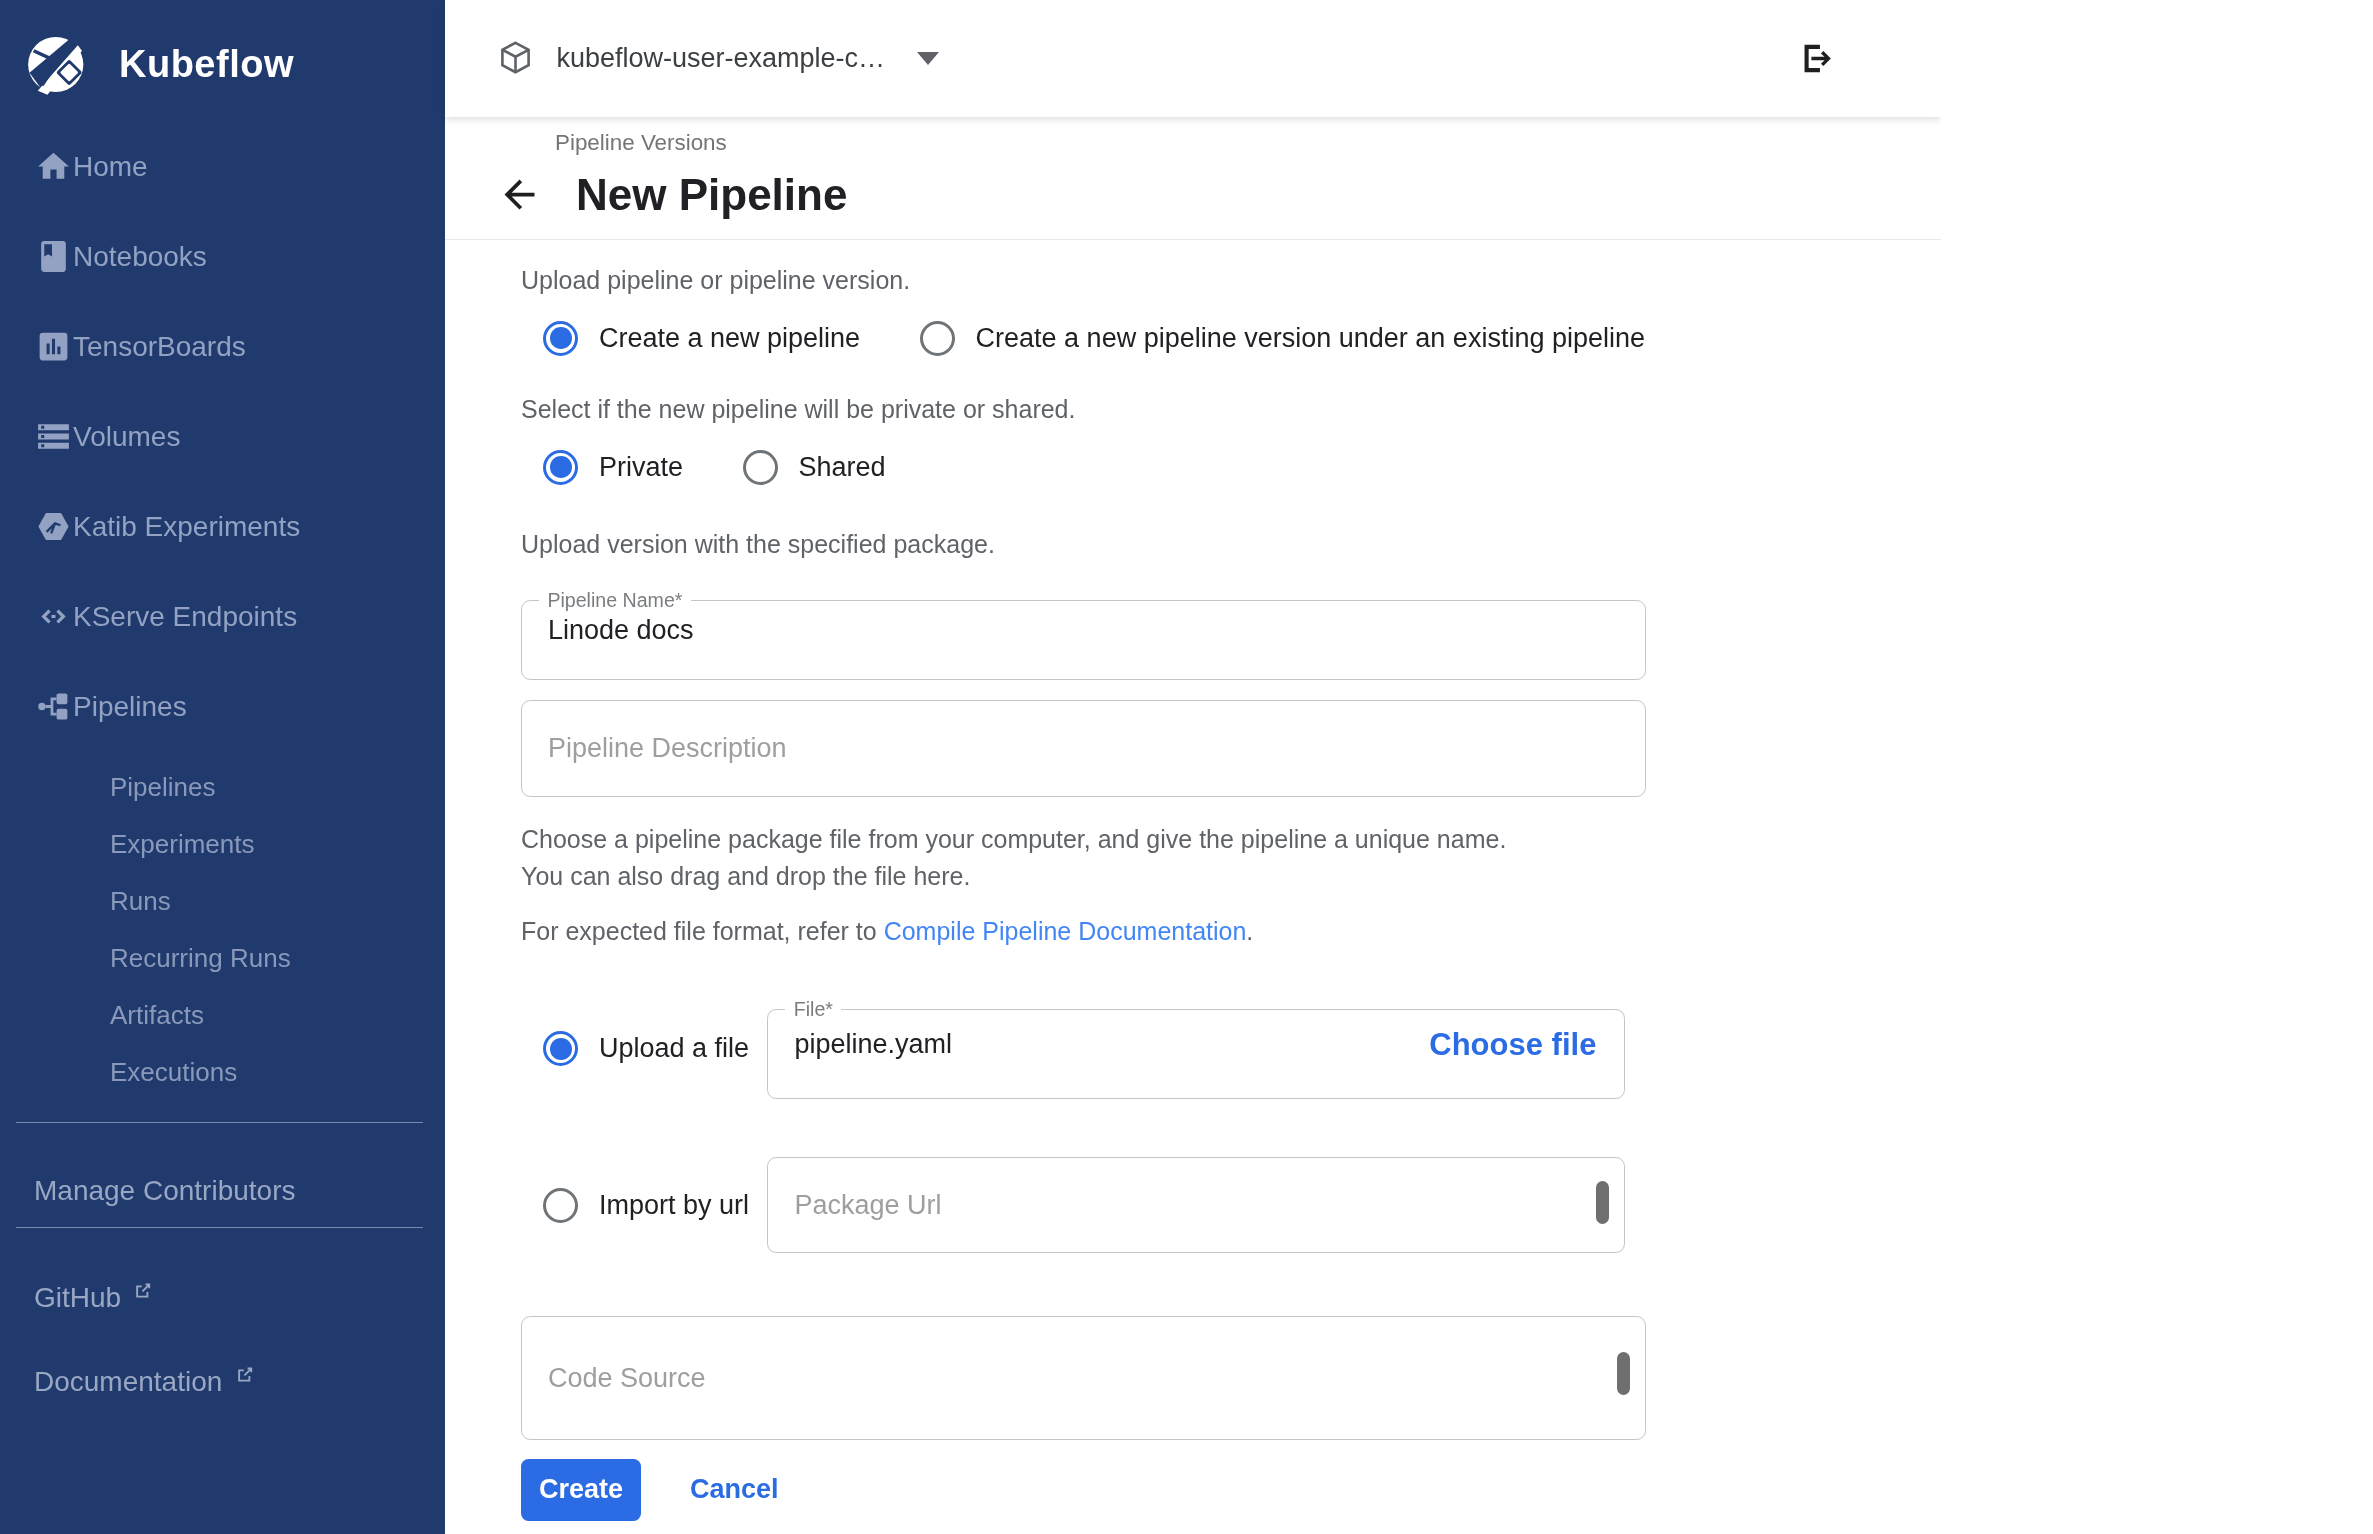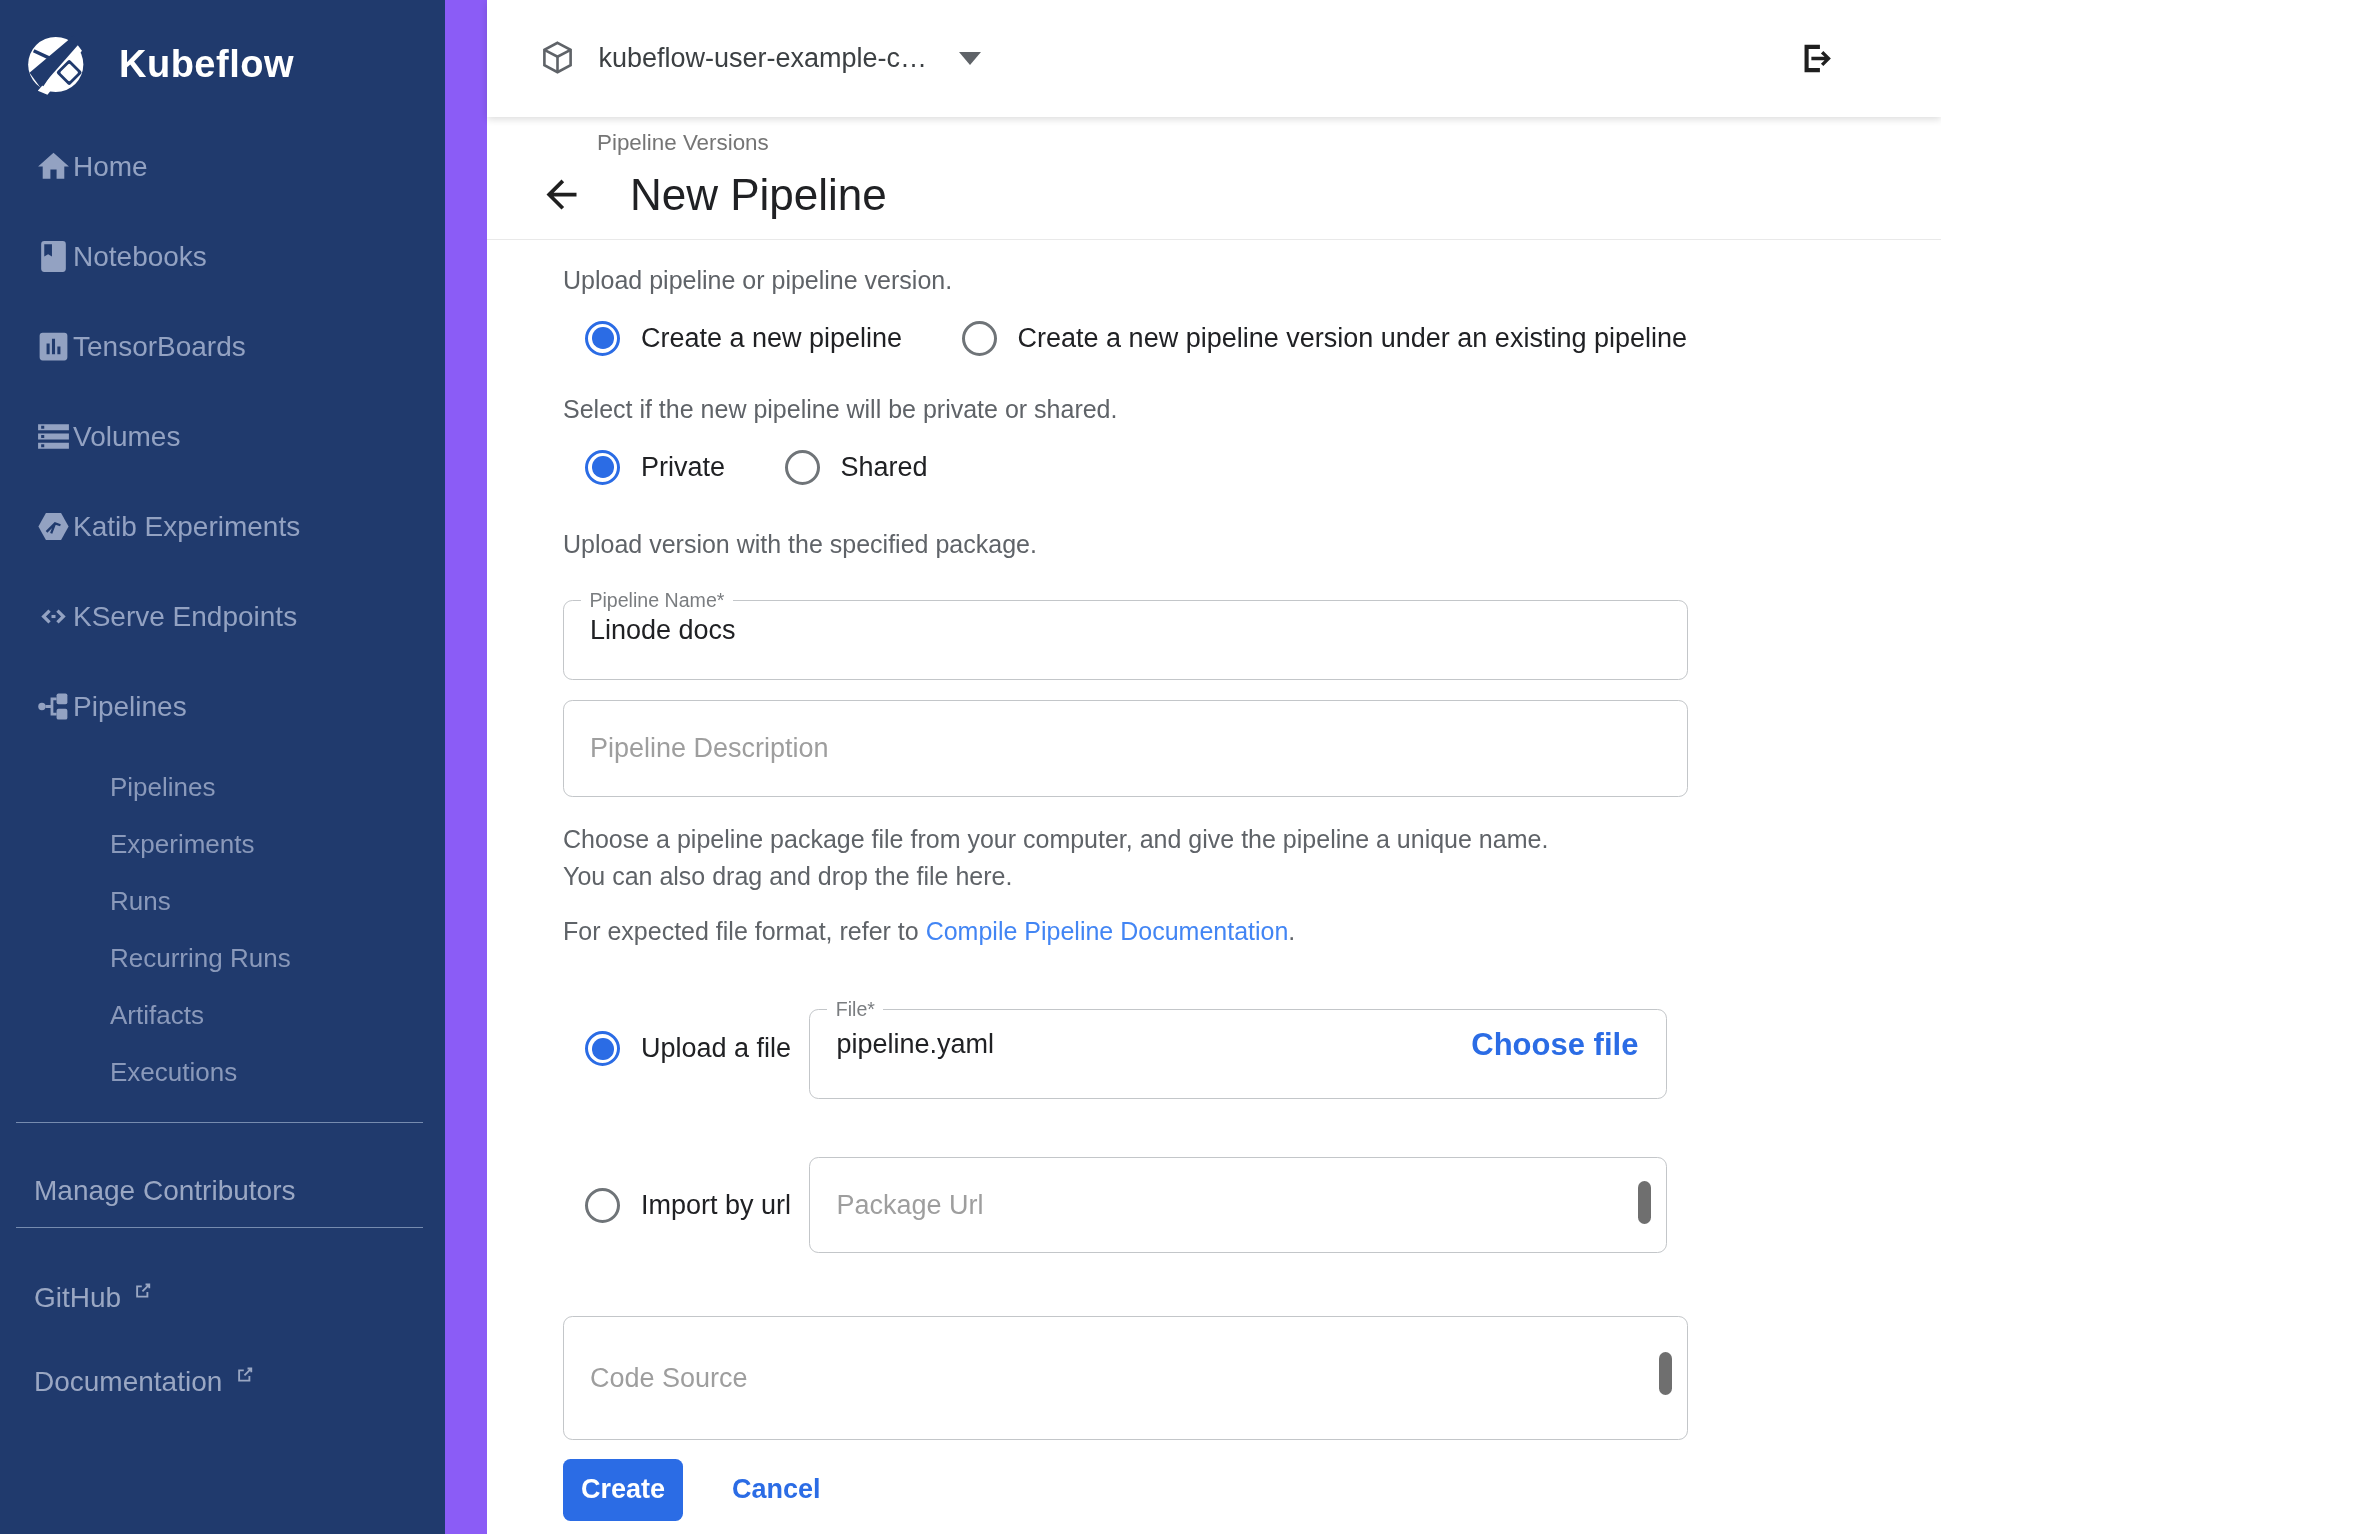--- a/index.html
+++ b/index.html
@@ -20,21 +20,21 @@
   .subnav li { height:57px; display:flex; align-items:center; padding-left:110px; font-size:26px; color:#8a99ba; cursor:pointer; }
   .sb-divider { border:none; border-top:1.9px solid rgba(190,205,230,0.55); margin:20.5px 22.4px 0 16px; }
   .sb-link { padding-left:34px; font-size:28px; color:#9aa7c3; cursor:pointer; display:flex; align-items:center; }
   .sb-link .ext { margin-left:11.2px; transform:translateY(-5.6px); }
   .ext svg { width:22.4px; height:22.4px; fill:#9aa7c3; }
   .manage { margin-top:52px; }
   .github { margin-top:54px; }
   .docs { margin-top:52px; }
 
   
-  .main { flex:1; display:flex; flex-direction:column; min-width:0; background:#8b5cf6;padding-left:42px; }
+  .main { flex:1; display:flex; flex-direction:column; min-width:0; background:#8b5cf6; }
   .topbar { height:117px; flex:none; background:#ffffff; display:flex; align-items:center; justify-content:space-between; padding:0 104px 0 52px; box-shadow:0 2.8px 7.5px rgba(0,0,0,0.14); position:relative; z-index:3; }
   .ns { display:flex; align-items:center; gap:22.4px; cursor:pointer; }
   .ns-icon svg { width:37px; height:37px; stroke:#5f6368; fill:none; stroke-width:1.7; }
   .ns-text { font-size:27px; color:#3c4043; }
   .caret { width:0; height:0; border-left:11.2px solid transparent; border-right:11.2px solid transparent; border-top:13px solid #5f6368; margin-left:9.3px; }
   .logout-btn { background:none; border:none; padding:0; cursor:pointer; line-height:0; }
   .logout-btn svg { width:41px; height:41px; fill:#1f1f1f; }
 
   .content { flex:1; overflow:hidden; background:#ffffff; }
   .breadcrumb { margin:13px 0 0 110px; font-size:22.4px; color:#757575; }
@@ -241,21 +241,21 @@
 
     <section class="content">
       <div class="breadcrumb">Pipeline Versions</div>
 
       <div class="title-row">
         <button class="back-btn">
           <svg viewBox="0 0 24 24">
               <path d="M20 11H7.8l5.6-5.6L12 4l-8 8 8 8 1.4-1.4L7.8 13H20z"></path>
             </svg>
         </button>
-        <h1 class="page-title" style="margin:12px;font-weight:normal;">New Pipeline</h1>
+        <h1 class="page-title" style="margin:0;font-weight:bold;">New Pipeline</h1>
       </div>
 
       <hr class="header-divider">
 
       <form class="form">
 
         <div class="section-label">Upload pipeline or pipeline version.</div>
 
         <div class="radio-row">
           <label class="radio-opt">

